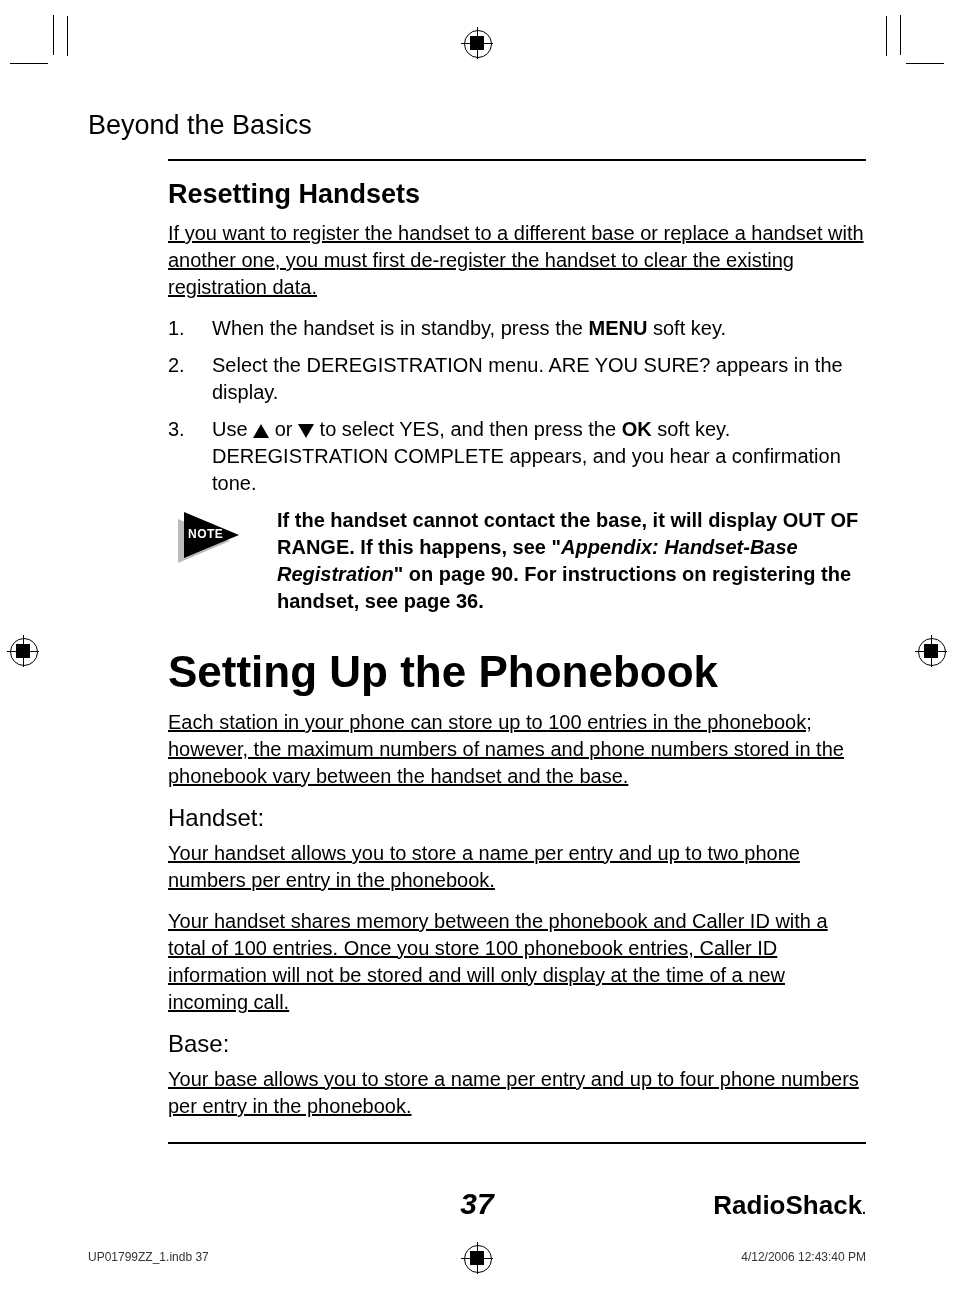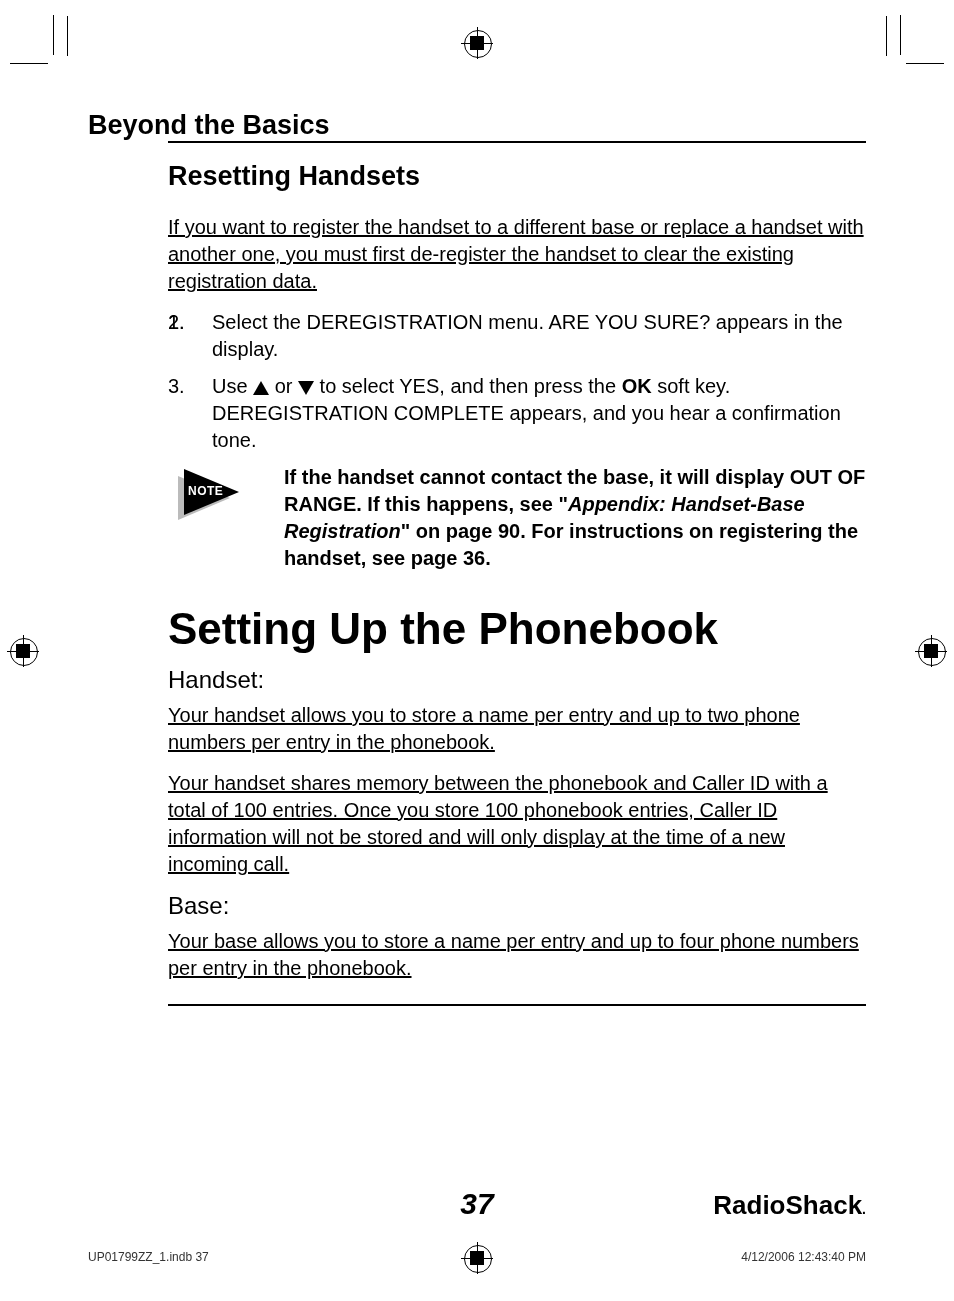--- a/index.html
+++ b/index.html
@@ -37,35 +37,36 @@
 
     .page {
       position: absolute;
       top: 80px;
       left: 88px;
       right: 88px;
       bottom: 60px;
     }
     .section-header {
       font-size: 27px;
-      font-weight: 700;
+      font-weight: 400;
+      margin-bottom: 18px;
       margin-top: 30px;
     }
     .hr-top { border: none; border-top: 2px solid #000; margin: 0 0 18px 80px; }
     .hr-bottom { border: none; border-top: 2px solid #000; margin: 22px 0 10px 80px; }
     .content { margin-left: 80px; }
-    .subheading { font-size: 27px; font-weight: 900; margin-bottom: 22px; }
+    .subheading { font-size: 27px; font-weight: 900; margin-bottom: 10px; }
     .big-heading { font-size: 44px; font-weight: 900; margin-top: 32px; margin-bottom: 12px; }
     p { font-size: 20px; line-height: 1.35; margin-bottom: 14px; text-decoration: underline; }
     ol { list-style: none; }
     ol li { font-size: 20px; line-height: 1.35; margin-bottom: 10px; padding-left: 44px; position: relative; }
     ol li .num { position: absolute; left: 0; }
     .tri-up { display:inline-block; width:0; height:0; border-left:8px solid transparent; border-right:8px solid transparent; border-bottom:14px solid #000; vertical-align: middle; }
     .tri-down { display:inline-block; width:0; height:0; border-left:8px solid transparent; border-right:8px solid transparent; border-top:14px solid #000; vertical-align: middle; }
-    .note-row { display:flex; align-items:flex-start; gap:28px; margin-bottom:14px; }
+    .note-row { display:flex; align-items:flex-start; gap:21px; margin-bottom:14px; }
     .note-icon { position:relative; width:88px; height:60px; flex-shrink:0; }
     .note-icon .arrow-main { position:absolute; width:0; height:0; border-top:23px solid transparent; border-bottom:23px solid transparent; border-left:55px solid #000; left:16px; top:5px; }
     .note-icon .arrow-shadow { position:absolute; width:0; height:0; border-top:22px solid transparent; border-bottom:22px solid transparent; border-left:52px solid #bbb; left:10px; top:12px; z-index:-1;}
     .note-icon .note-text { position:absolute; color:#fff; font-size:12px; font-weight:bold; left:20px; top:20px; letter-spacing:0.5px;}
     .note-body { font-size: 20px; font-weight: bold; line-height: 1.35; }
     .note-body .italic { font-style: italic; }
     .label-bold { font-weight: normal; font-size: 24px; margin-bottom: 8px; }
     .page-num { font-size: 30px; font-weight: 900; font-style: italic; position:absolute; left:50%; transform:translateX(-50%); bottom: 80px;}
     .brand { font-size: 26px; font-weight: 900; position:absolute; right:88px; bottom: 80px;}
     .brand .dot { font-size: 14px; vertical-align: baseline; }
@@ -109,20 +110,21 @@
 
 <div class="page">
   <div class="section-header">Beyond the Basics</div>
   <hr class="hr-top">
   <div class="content">
     <div class="subheading">Resetting Handsets</div>
     <p>If you want to register the handset to a different base or replace a handset with another one, you must first de-register the handset to clear the existing registration data.</p>
     <ol>
       <li>
         <span class="num">1.</span>
+        <span><span>When the handset is in standby, press the </span><b>MENU</b><span> soft key.</span></span>
       </li>
       <li>
         <span class="num">2.</span>
         <span>Select the DEREGISTRATION menu. ARE YOU SURE? appears in the display.</span>
       </li>
       <li>
         <span class="num">3.</span>
         <span><span>Use </span><span class="tri-up"></span><span> or </span><span class="tri-down"></span><span> to select YES, and then press the </span><b>OK</b><span> soft key. DEREGISTRATION COMPLETE appears, and you hear a confirmation tone.</span></span>
       </li>
     </ol>
@@ -131,20 +133,21 @@
         <div class="arrow-shadow"></div>
         <div class="arrow-main"></div>
         <div class="note-text">NOTE</div>
       </div>
       <div class="note-body">
         <span>If the handset cannot contact the base, it will display OUT OF RANGE. If this happens, see "</span><span class="italic">Appendix: Handset-Base Registration</span><span>" on page 90. For instructions on registering the handset, see page 36.</span>
       </div>
     </div>
 
     <div class="big-heading">Setting Up the Phonebook</div>
+    <p>Each station in your phone can store up to 100 entries in the phonebook; however, the maximum numbers of names and phone numbers stored in the phonebook vary between the handset and the base.</p>
     <div class="label-bold">Handset:</div>
     <p>Your handset allows you to store a name per entry and up to two phone numbers per entry in the phonebook.</p>
     <p>Your handset shares memory between the phonebook and Caller ID with a total of 100 entries. Once you store 100 phonebook entries, Caller ID information will not be stored and will only display at the time of a new incoming call.</p>
     <div class="label-bold">Base:</div>
     <p>Your base allows you to store a name per entry and up to four phone numbers per entry in the phonebook.</p>
   </div>
   <hr class="hr-bottom">
 </div>
 
 <div class="page-num">37</div>

